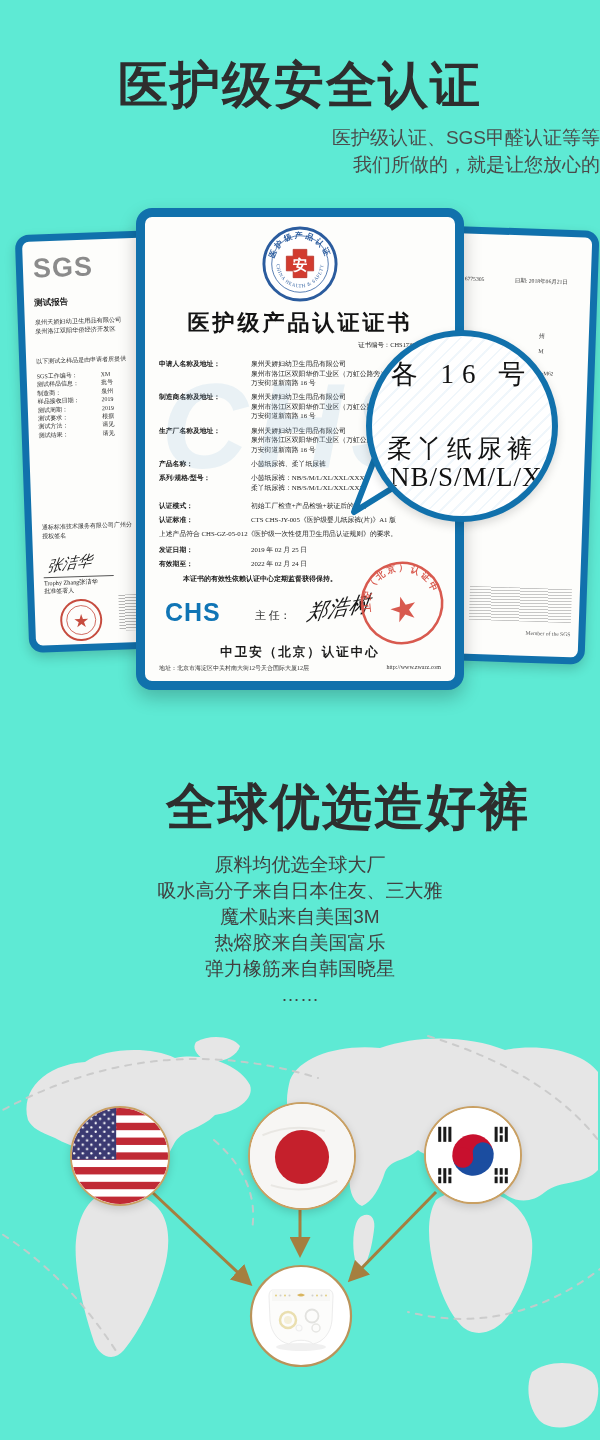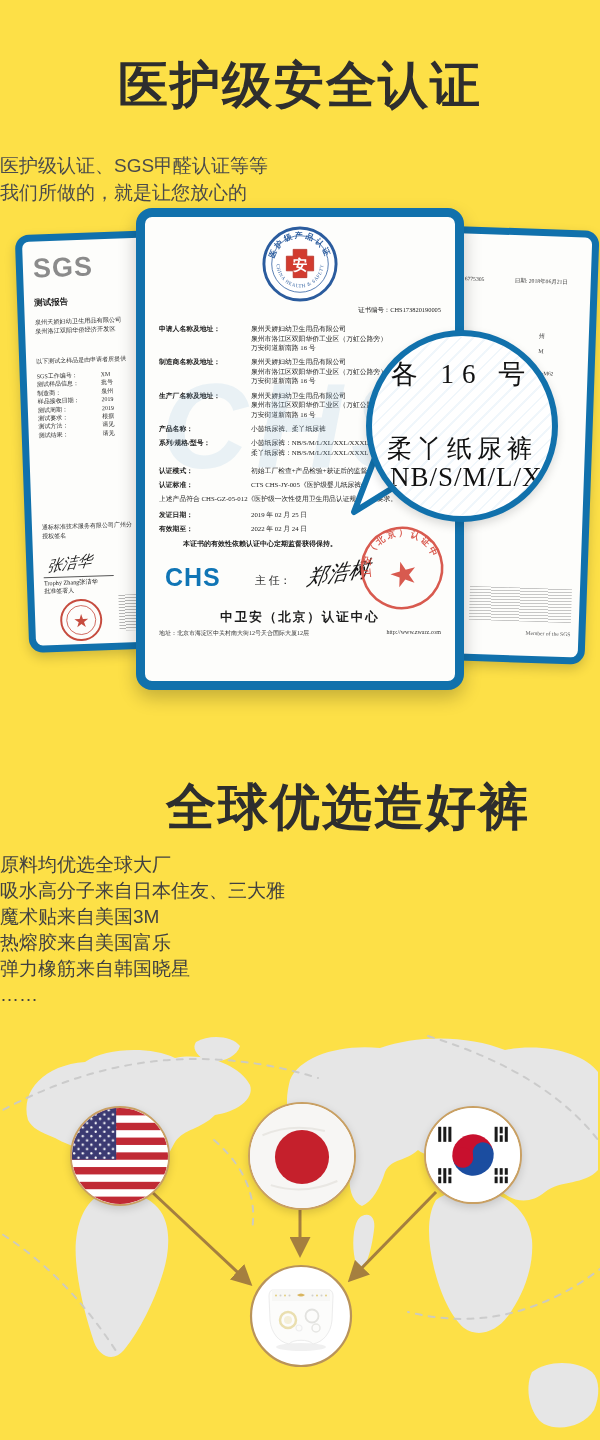--- a/index.html
+++ b/index.html
@@ -1,22 +1,22 @@
 <!DOCTYPE html>
 <html><head>
 <meta charset="utf-8">
 <style>
   html,body{margin:0;padding:0;background:#fff;}
-  .page{position:relative;width:600px;height:1440px;background:#fde047;overflow:hidden;
+  .page{position:relative;width:600px;height:1440px;background:#5eead4;overflow:hidden;
         font-family:"Liberation Sans",sans-serif;color:#222;}
   .pre{white-space:pre-line;}
   
   .s1-title{position:absolute;top:52px;left:0;width:600px;text-align:center;
             font-size:50px;font-weight:900;letter-spacing:2px;color:#2e2e2e;}
-  .s1-sub{position:absolute;top:152px;left:0;width:600px;text-align:left;
+  .s1-sub{position:absolute;top:124px;left:0;width:600px;text-align:right;
           font-size:19px;line-height:27px;color:#4b4b4b;}
   
   .cert{position:absolute;background:#fdfdfb;border:7px solid #1171ac;border-radius:14px;
         box-shadow:0 5px 12px rgba(0,0,0,.18);overflow:hidden;}
   .cert-left{left:22px;top:232px;width:158px;height:404px;transform:rotate(-2deg);z-index:1;}
   .cert-right{left:424px;top:228px;width:154px;height:420px;transform:rotate(2deg);z-index:1;}
   .cert-main{left:136px;top:208px;width:310px;height:464px;border-width:9px;border-radius:16px;
              box-shadow:0 8px 18px rgba(0,0,0,.22);z-index:3;}
   
   .sgs-inner{position:relative;height:100%;padding:10px 10px;box-sizing:border-box;
@@ -78,21 +78,21 @@
           border-radius:50%;z-index:5;box-shadow:0 4px 10px rgba(0,0,0,.14);overflow:hidden;
           background:repeating-linear-gradient(135deg,rgba(150,195,228,.14) 0 2px,rgba(255,255,255,0) 2px 9px),#fff;
           font-family:"Liberation Serif",serif;color:#111;text-align:center;text-decoration:underline;}
   .bub1{position:absolute;top:20px;left:0;width:100%;font-size:27px;letter-spacing:8px;}
   .bub2{position:absolute;top:72px;left:0;width:100%;font-size:25px;letter-spacing:5px;margin-top:24px;}
   .bub3{position:absolute;top:126px;left:13px;width:100%;font-size:27px;letter-spacing:1px;}
   .bubble-tail{position:absolute;left:348px;top:446px;z-index:4;}
   
   .s2-title{position:absolute;top:774px;left:0;width:600px;text-align:center;
             font-size:50px;font-weight:700;letter-spacing:2px;color:#2e2e2e;padding-left:48px;}
-  .s2-body{position:absolute;top:852px;left:0;width:600px;text-align:left;
+  .s2-body{position:absolute;top:852px;left:0;width:600px;text-align:center;
            font-size:19px;line-height:26px;color:#414141;}
   
   .map-wrap{position:absolute;left:0;top:1020px;width:600px;height:420px;}
   .flag{position:absolute;border-radius:50%;overflow:hidden;border:2px solid #c9a063;
         box-shadow:0 3px 8px rgba(0,0,0,.15);background:#fff;z-index:2;}
   .flag svg{display:block;width:100%;height:100%;}
   .flag-us{left:70px;top:1106px;width:96px;height:96px;}
   .flag-jp{left:248px;top:1102px;width:104px;height:104px;}
   .flag-kr{left:424px;top:1106px;width:94px;height:94px;}
 </style>
@@ -184,20 +184,21 @@
         </defs>
         <text font-size="8" fill="#2b5c9e" font-weight="bold" letter-spacing="2.5">
           <textPath href="#arcT" startOffset="50%" text-anchor="middle">医护级产品认证</textPath>
         </text>
         <text font-size="5" fill="#2b5c9e" letter-spacing="0.6">
           <textPath href="#arcB" startOffset="50%" text-anchor="middle">CHINA HEALTH &amp; SAFETY</textPath>
         </text>
         <path d="M33,25 h14 v7 h7 v15 h-7 v7 h-14 v-7 h-7 v-15 h7 z" fill="#d23b2f" stroke="#b52f24" stroke-width="0.8"></path>
         <text x="40" y="46.5" text-anchor="middle" font-size="15" fill="#fff" font-weight="bold">安</text>
       </svg>
+      <div class="mc-title">医护级产品认证证书</div>
       <div class="mc-no">证书编号：CHS173820190005</div>
       <div class="mfs">
         <div class="mf">
             <span class="lb">申请人名称及地址：</span>
             <span class="vl pre">泉州天娇妇幼卫生用品有限公司
 泉州市洛江区双阳华侨工业区（万虹公路旁）
 万安街道新南路 16 号</span>
           </div>
         <div class="mf">
             <span class="lb">制造商名称及地址：</span>

